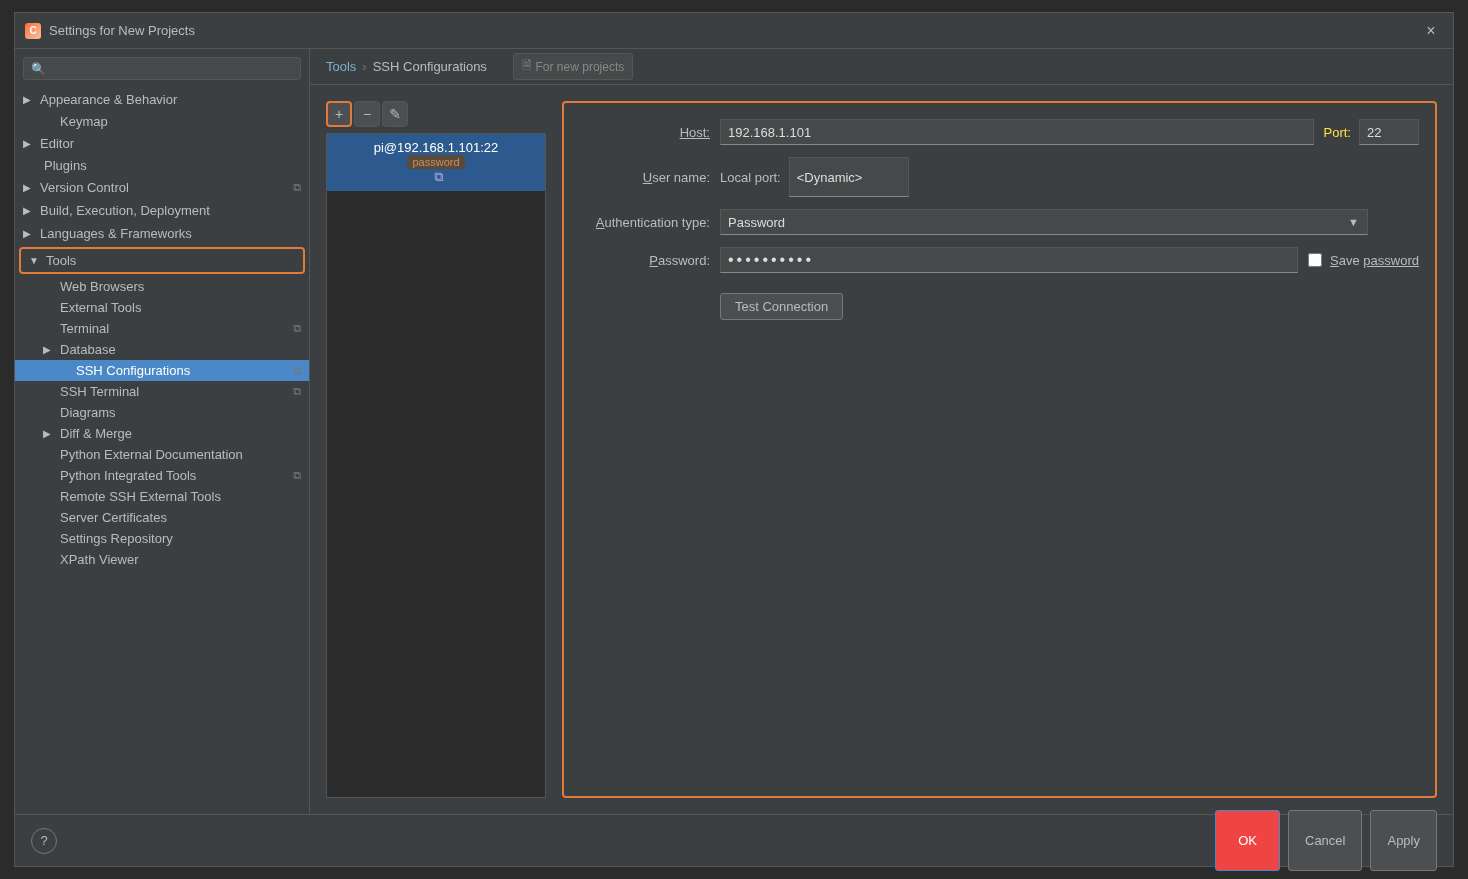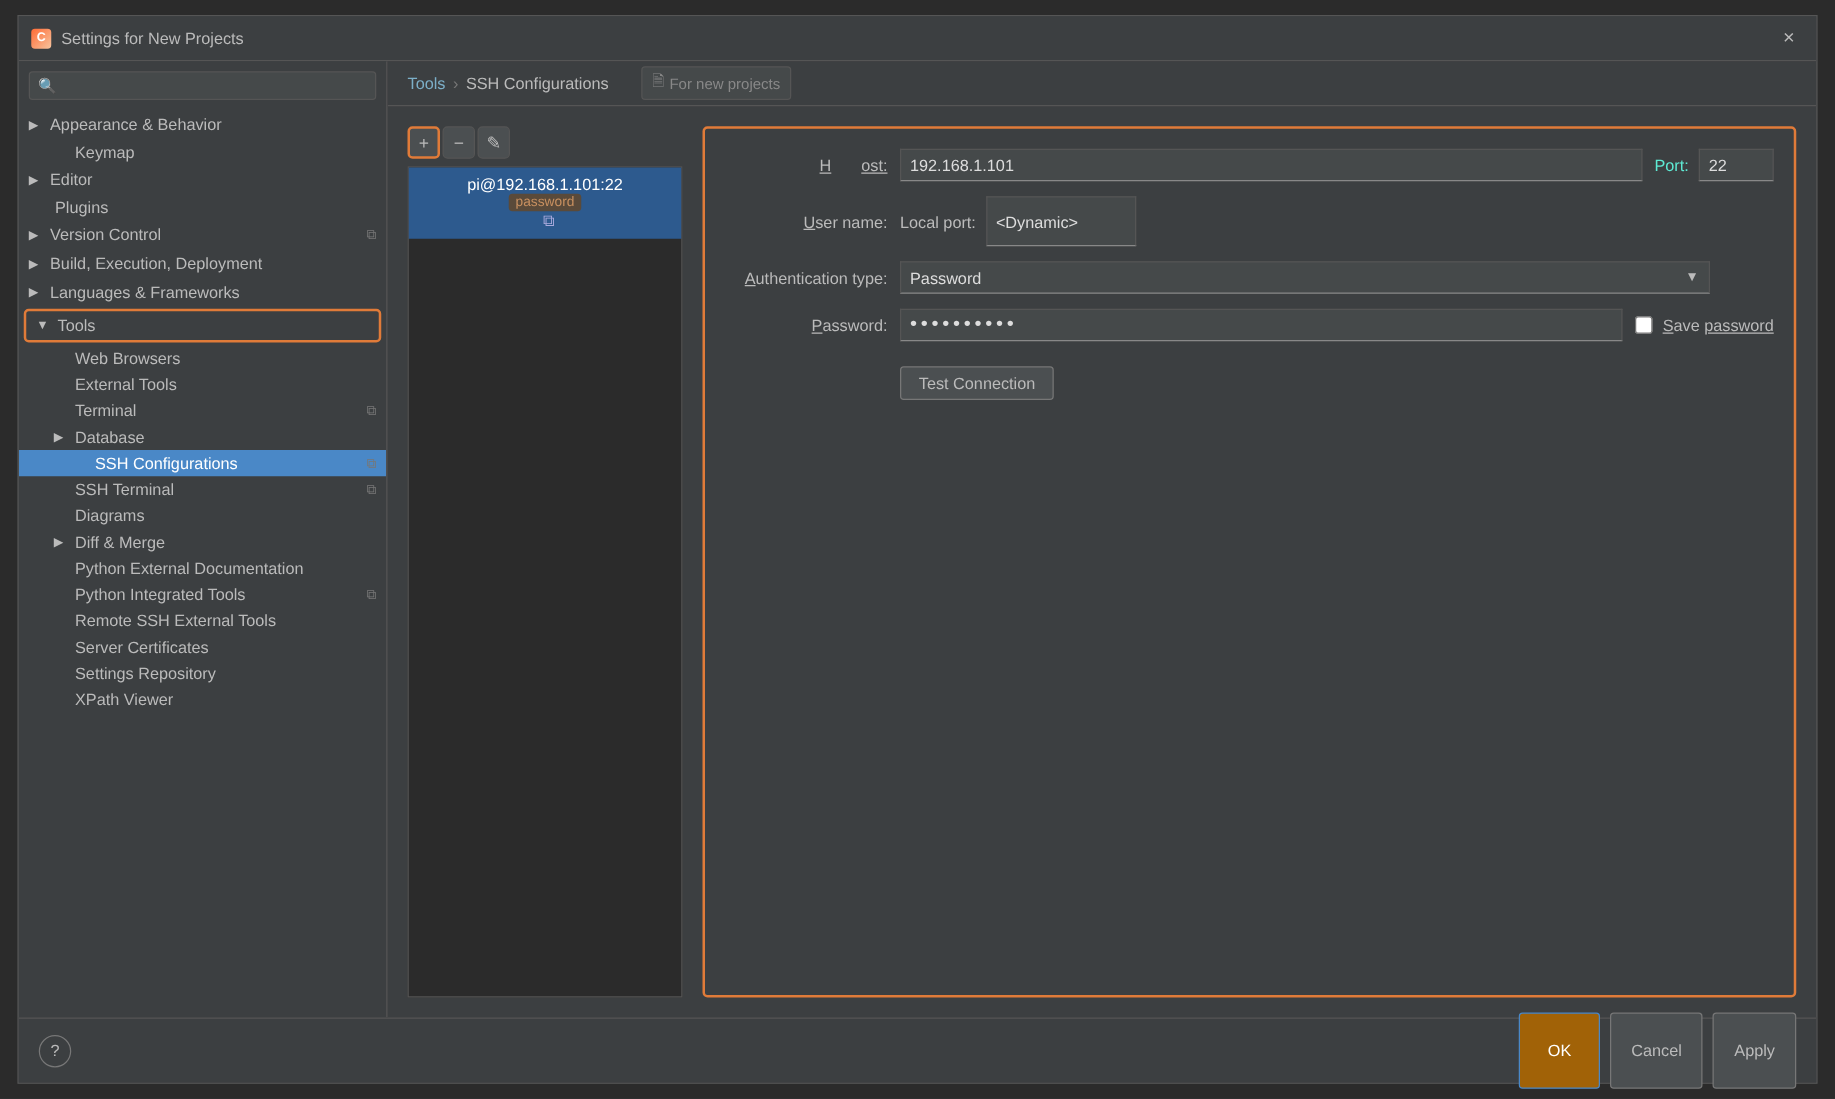--- a/index.html
+++ b/index.html
@@ -260,21 +260,21 @@
       gap: 10px;
     }
     .host-input-wrap {
       flex: 1;
     }
     .port-group {
       display: flex;
       align-items: center;
       gap: 8px;
     }
-    .port-label { color: #5eead4; white-space: nowrap; }
+    .port-label { color: #fde047; white-space: nowrap; }
     .port-input {
       width: 60px;
       height: 26px;
       background: #45494a;
       border: 1px solid #555;
       border-bottom: 1px solid #888;
       color: #ddd;
       padding: 3px 7px;
       font-size: 13px;
       outline: none;
@@ -377,21 +377,21 @@
       color: #bbb;
       font-size: 13px;
     }
     .bottom-actions {
       margin-left: auto;
       display: flex;
       gap: 8px;
     }
     .btn-ok {
       padding: 22px 22px;
-      background: #a16207;
+      background: #ef4444;
       border: 1px solid #4a88c7;
       border-radius: 3px;
       color: #fff;
       cursor: pointer;
       font-size: 13px;
       margin-left: 26px;
     }
     .btn-cancel {
       padding: 6px 16px;
       background: #4b4f51;
@@ -583,21 +583,21 @@
                 <span class="item-badge">password</span>
                 <span class="copy-icon" style="margin-left:6px; color:#aad; font-size:13px;">⧉</span>
               </div>
             </div>
           </div>
 
           <div class="ssh-details">
 
             <div class="form-row">
               <span class="form-label">
-                <span class="underline">H</span><span style="display:inline;padding-left:24px;" id="host-label-rest">ost:</span>
+                <span class="underline">H</span><span style="display:inline;" id="host-label-rest">ost:</span>
               </span>
               <div class="host-port-row">
                 <div class="host-input-wrap">
                   <input type="text" class="form-input" style="width: 100%;" value="192.168.1.101">
                 </div>
                 <div class="port-group">
                   <span class="port-label">Port:</span>
                   <input type="text" class="port-input" value="22" style="">
                 </div>
               </div>

